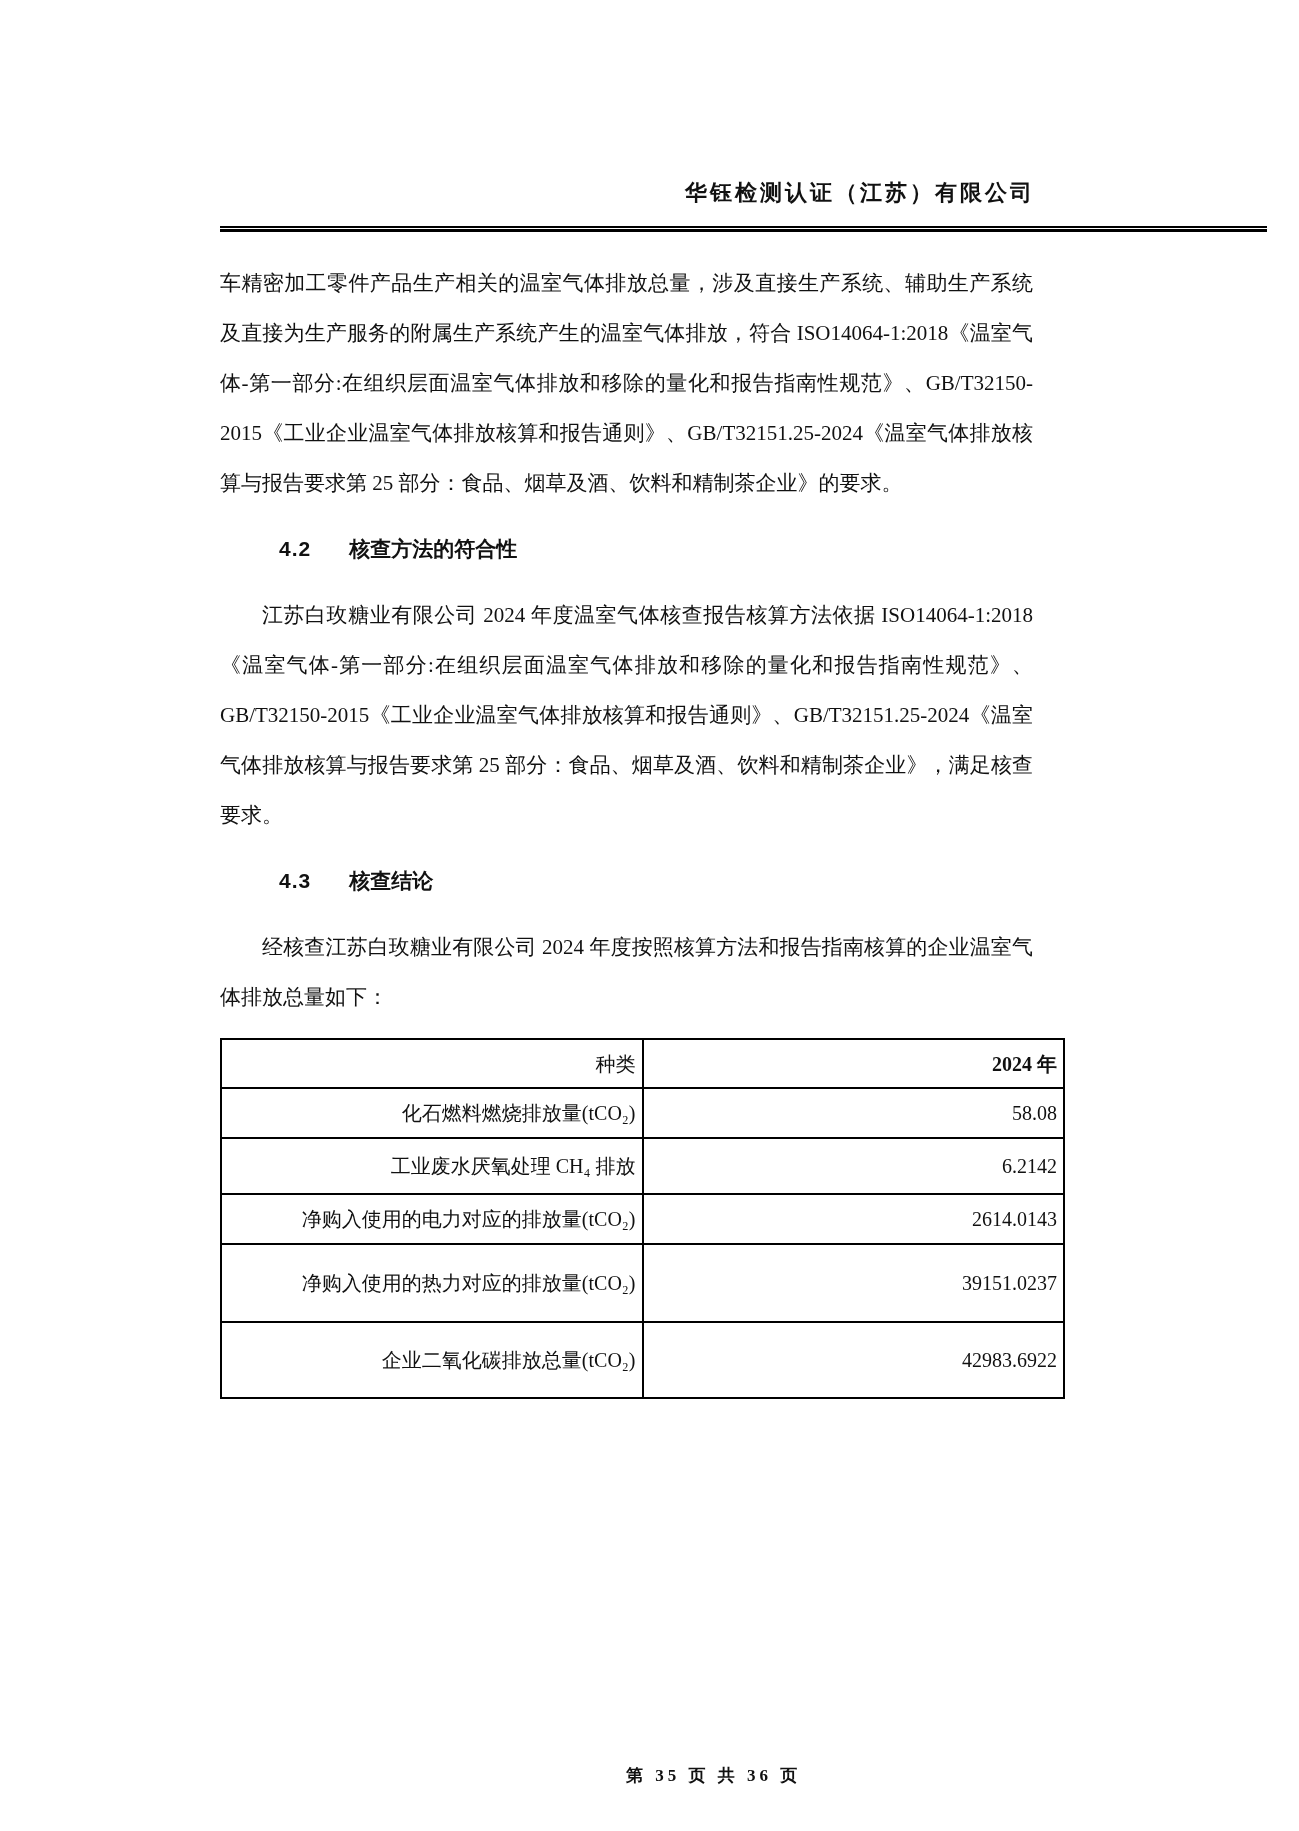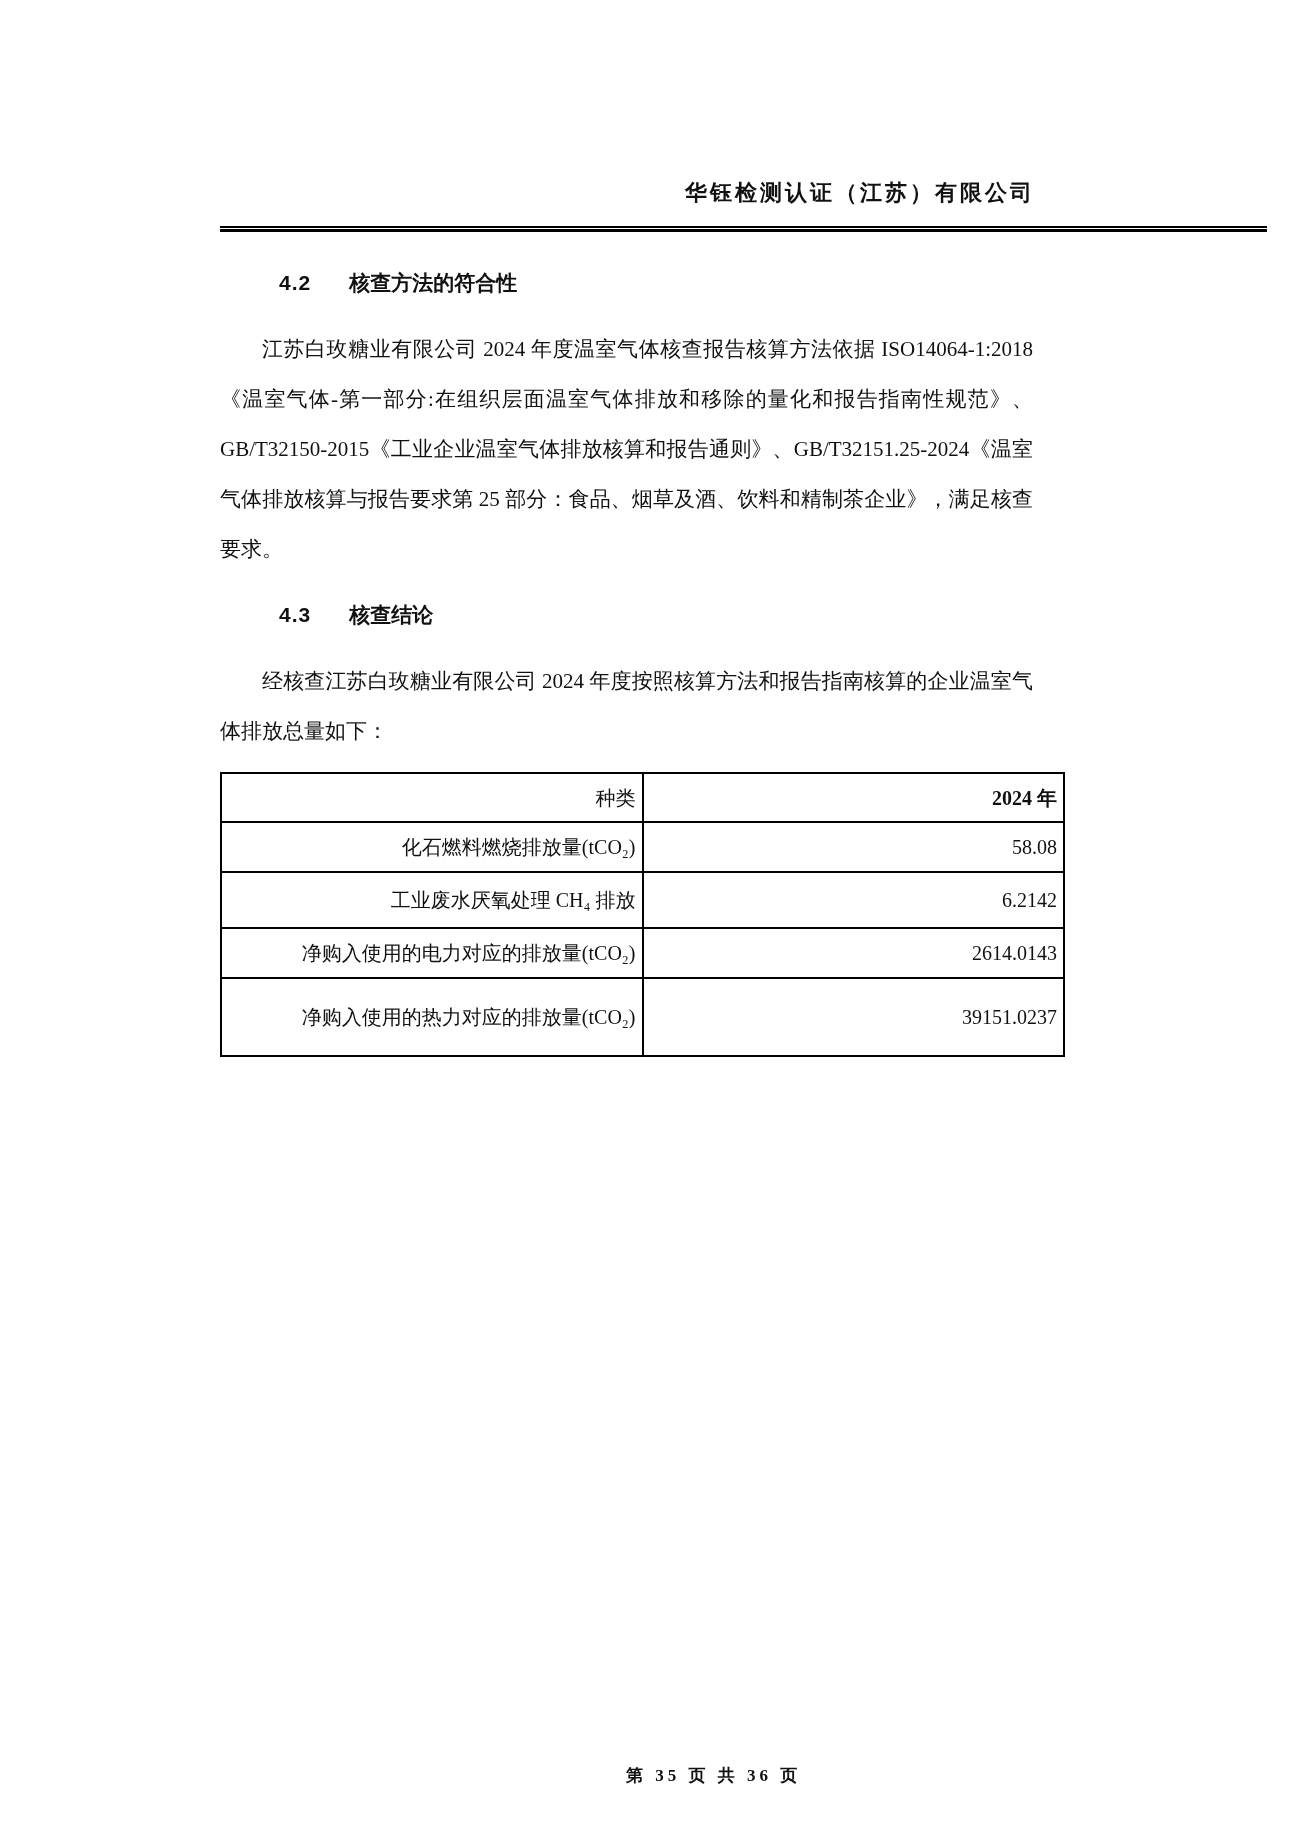--- a/index.html
+++ b/index.html
@@ -113,20 +113,21 @@
 
 <div class="page">
 
   <div class="header">
     <div class="header-company">华钰检测认证（江苏）有限公司</div>
     <div class="header-rule"></div>
   </div>
 
   <div class="content">
 
+    <p class="body-par">车精密加工零件产品生产相关的温室气体排放总量，涉及直接生产系统、辅助生产系统及直接为生产服务的附属生产系统产生的温室气体排放，符合 ISO14064-1:2018《温室气体-第一部分:在组织层面温室气体排放和移除的量化和报告指南性规范》、GB/T32150-2015《工业企业温室气体排放核算和报告通则》、GB/T32151.25-2024《温室气体排放核算与报告要求第 25 部分：食品、烟草及酒、饮料和精制茶企业》的要求。</p>
 
     <div class="sec-heading">
       <span class="sec-num">4.2</span><span class="sec-title">核查方法的符合性</span>
     </div>
 
     <p class="body-par indent">江苏白玫糖业有限公司 2024 年度温室气体核查报告核算方法依据 ISO14064-1:2018《温室气体-第一部分:在组织层面温室气体排放和移除的量化和报告指南性规范》、GB/T32150-2015《工业企业温室气体排放核算和报告通则》、GB/T32151.25-2024《温室气体排放核算与报告要求第 25 部分：食品、烟草及酒、饮料和精制茶企业》，满足核查要求。</p>
 
     <div class="sec-heading">
       <span class="sec-num">4.3</span><span class="sec-title">核查结论</span>
     </div>
@@ -152,20 +153,24 @@
           <td>6.2142</td>
         </tr>
         <tr class="h-r3">
           <td>净购入使用的电力对应的排放量(tCO₂)</td>
           <td>2614.0143</td>
         </tr>
         <tr class="h-r4">
           <td>净购入使用的热力对应的排放量(tCO₂)</td>
           <td>39151.0237</td>
         </tr>
+        <tr class="h-r6">
+          <td>企业二氧化碳排放总量(tCO₂)</td>
+          <td>42983.6922</td>
+        </tr>
       </tbody>
     </table>
 
 
 
 
   </div>
 
   <div class="footer">第 35 页 共 36 页</div>
 

